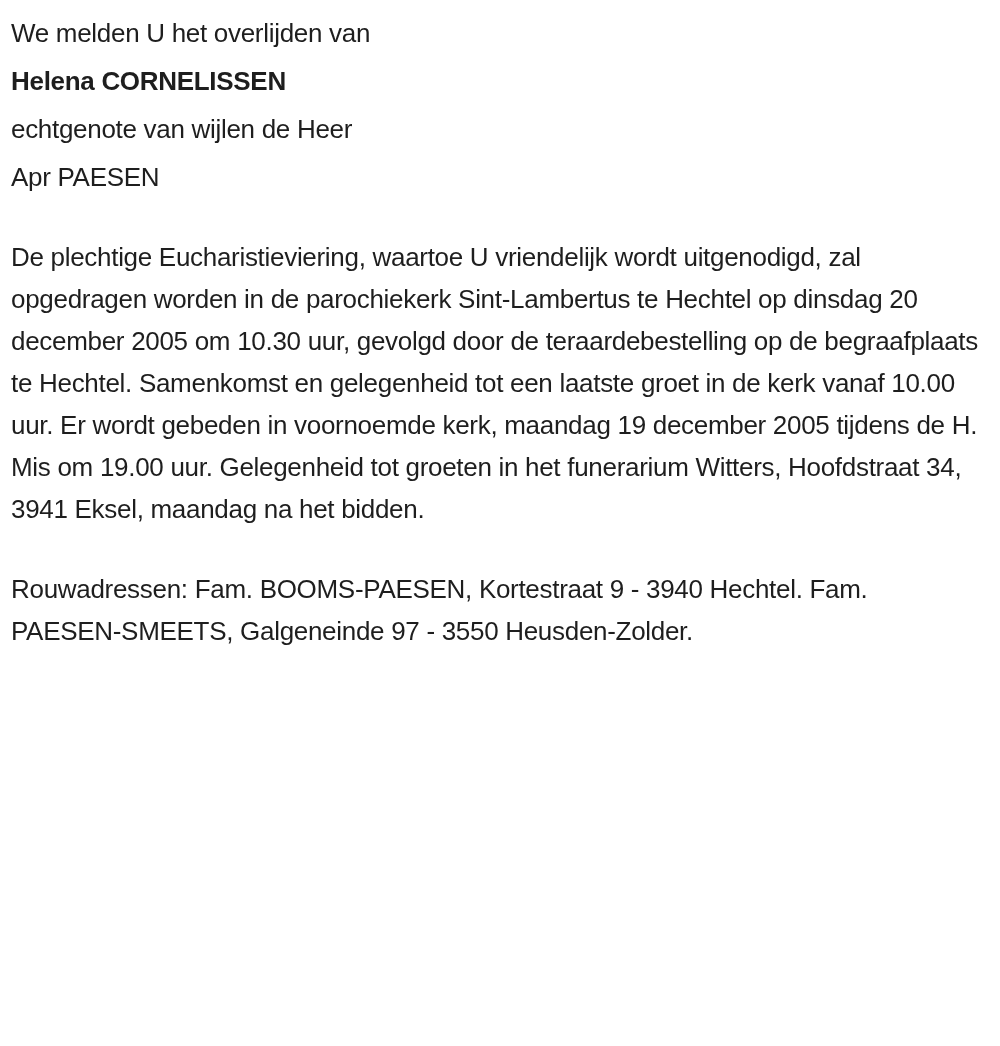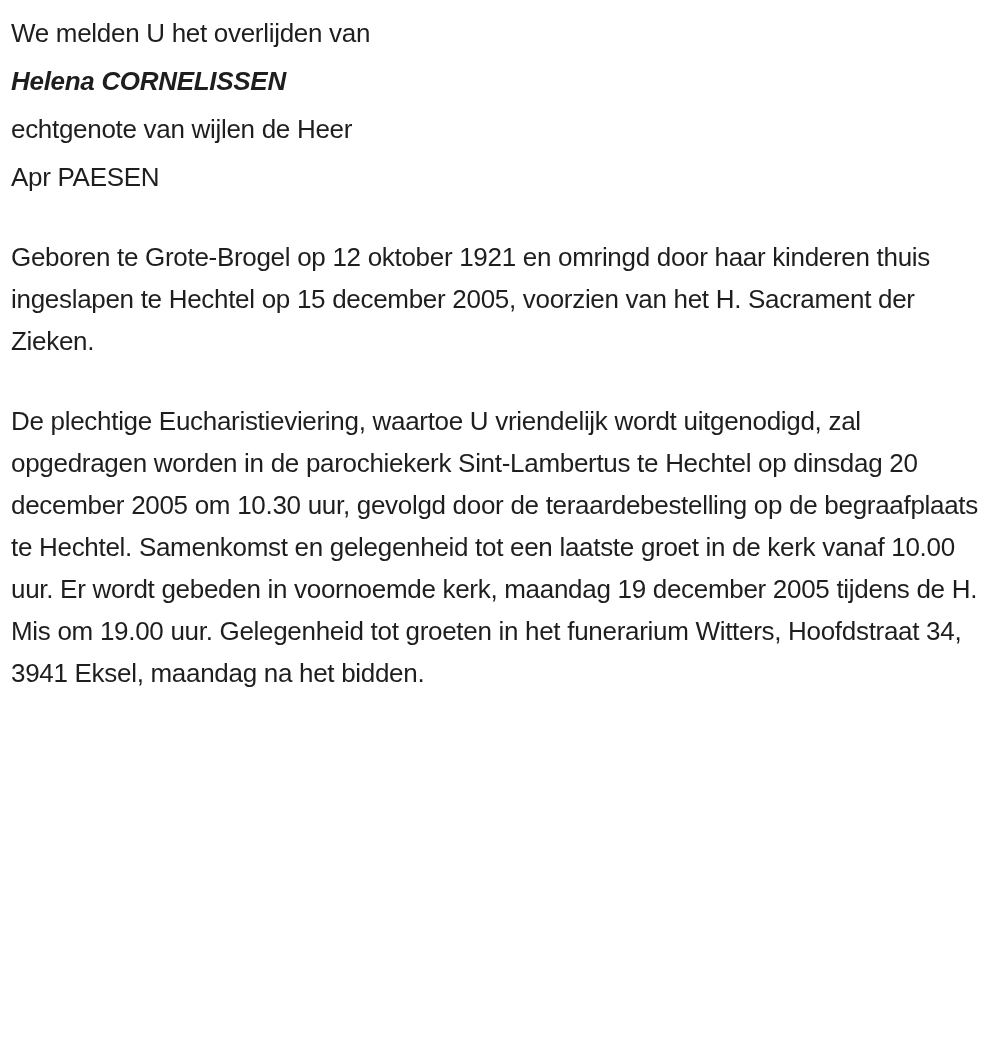--- a/index.html
+++ b/index.html
@@ -25,21 +25,20 @@
   }
   .intro {
     margin-bottom: 0;
   }
   .salutation {
     margin-top: 38px !important;
   }
   .name-line {
     margin-top: 6px !important;
     font-weight: bold;
-    font-style: italic;
   }
   .relation-line,
   .spouse-line {
     margin-top: 6px !important;
   }
   .para {
     margin-top: 38px !important;
     max-width: 982px;
   }
   .para-last {
@@ -52,18 +51,18 @@
 <div class="page">
   <p class="intro">We melden U het overlijden van</p>
 
 
   <p class="name-line">Helena CORNELISSEN</p>
 
   <p class="relation-line">echtgenote van wijlen de Heer</p>
 
   <p class="spouse-line">Apr PAESEN</p>
 
-  <p class="para">Geboren te Grote-Brogel op 12 oktober 1921 en omringd door haar kinderen thuis ingeslapen te Hechtel op 15 december 2005, voorzien van het H. Sacrament der Zieken.</p>
 
   <p class="para">De plechtige Eucharistieviering, waartoe U vriendelijk wordt uitgenodigd, zal opgedragen worden in de parochiekerk Sint-Lambertus te Hechtel op dinsdag 20 december 2005 om 10.30 uur, gevolgd door de teraardebestelling op de begraafplaats te Hechtel. Samenkomst en gelegenheid tot een laatste groet in de kerk vanaf 10.00 uur. Er wordt gebeden in voornoemde kerk, maandag 19 december 2005 tijdens de H. Mis om 19.00 uur. Gelegenheid tot groeten in het funerarium Witters, Hoofdstraat 34, 3941 Eksel, maandag na het bidden.</p>
 
+  <p class="para">Rouwadressen: Fam. BOOMS-PAESEN, Kortestraat 9 - 3940 Hechtel. Fam. PAESEN-SMEETS, Galgeneinde 97 - 3550 Heusden-Zolder.</p>
 
 </div>
 
 </body></html>

